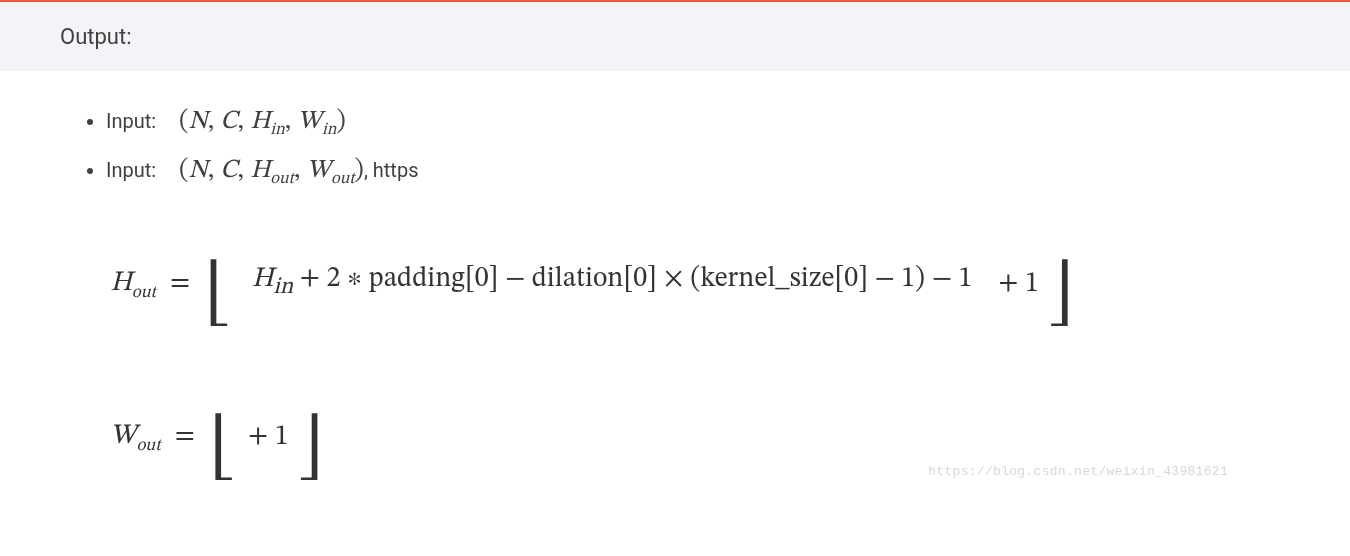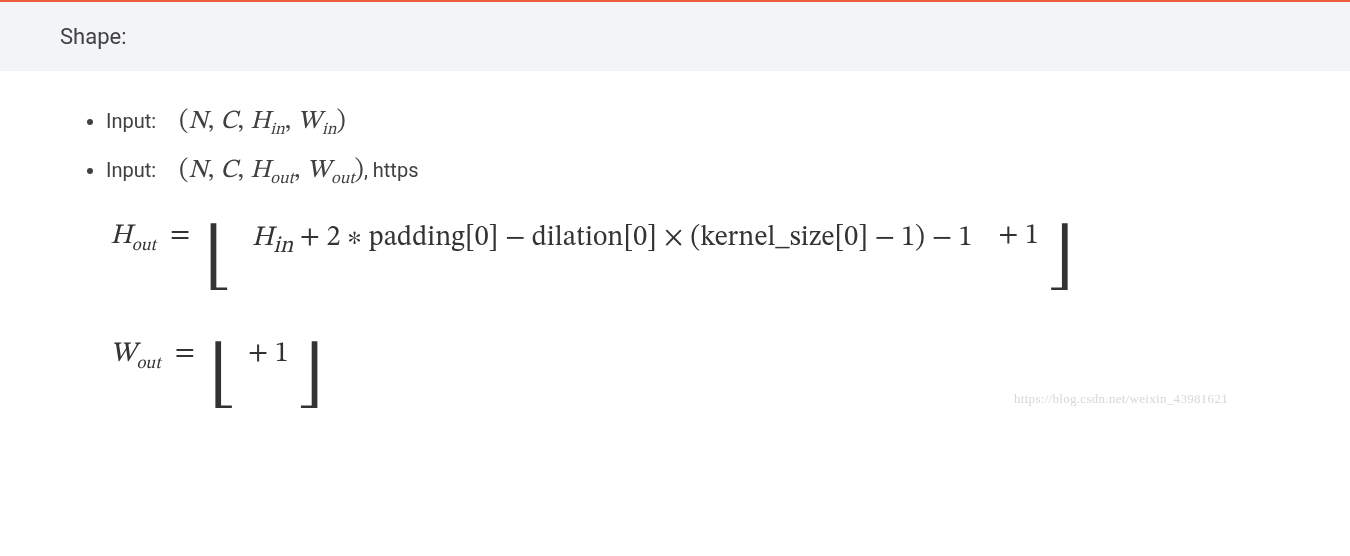--- a/index.html
+++ b/index.html
@@ -51,23 +51,24 @@
     padding-bottom: 14px;
   }
   .formula-scroll::-webkit-scrollbar { height: 12px; }
   .formula-scroll::-webkit-scrollbar-track { background: #f1f1f1; border-radius: 6px; }
   .formula-scroll::-webkit-scrollbar-thumb { background: #8a8a8a; border-radius: 6px; }
   .formula {
     font-family: "Cambria Math", "STIX Two Math", "Latin Modern Math", Georgia, serif;
     font-size: 28px;
     white-space: nowrap;
     display: flex;
-    align-items: flex-start;
+    align-items: center;
     gap: 10px;
     min-width: 1230px;
+    margin-top: 36px;
   }
   .lhs { font-style: italic; }
   .lhs sub { font-size: 0.62em; font-style: italic; }
   .eq { padding: 0 4px; }
   .floorL, .floorR {
     font-size: 72px;
     line-height: 0.8;
     position: relative;
     top: 10px;
     font-weight: 300;
@@ -82,32 +83,32 @@
   .num { padding: 2px 6px 6px 6px; white-space: nowrap; }
   .den { padding: 6px 6px 2px 6px; border-top: 1.5px solid #333; min-width: 100%; text-align: center; white-space: nowrap; }
   .up { font-family: "Cambria Math", "STIX Two Math", Georgia, serif; }
   .tail { padding-left: 4px; }
   .watermark {
     position: absolute;
     right: 12px;
     bottom: 2px;
     font-size: 13px;
     color: #d7d7d7;
-    font-family: Liberation Serif, serif;
+    font-family: Liberation Mono, monospace;
     letter-spacing: 0.3px;
   }
   .it { font-style: italic; }
 </style>
 </head>
 <body>
 
 <div class="accent-line"></div>
 
 <div class="header">
-  <span>Shape:</span>
+  <span>Output:</span>
 </div>
 
 <div class="content">
   <ul class="shape-list">
     <li>
       <span>Input:</span>
       <span class="math-inline">
         (<span class="it">N</span>, <span class="it">C</span>, <span class="it">H</span><sub>in</sub>, <span class="it">W</span><sub>in</sub>)
       </span>
     </li>

